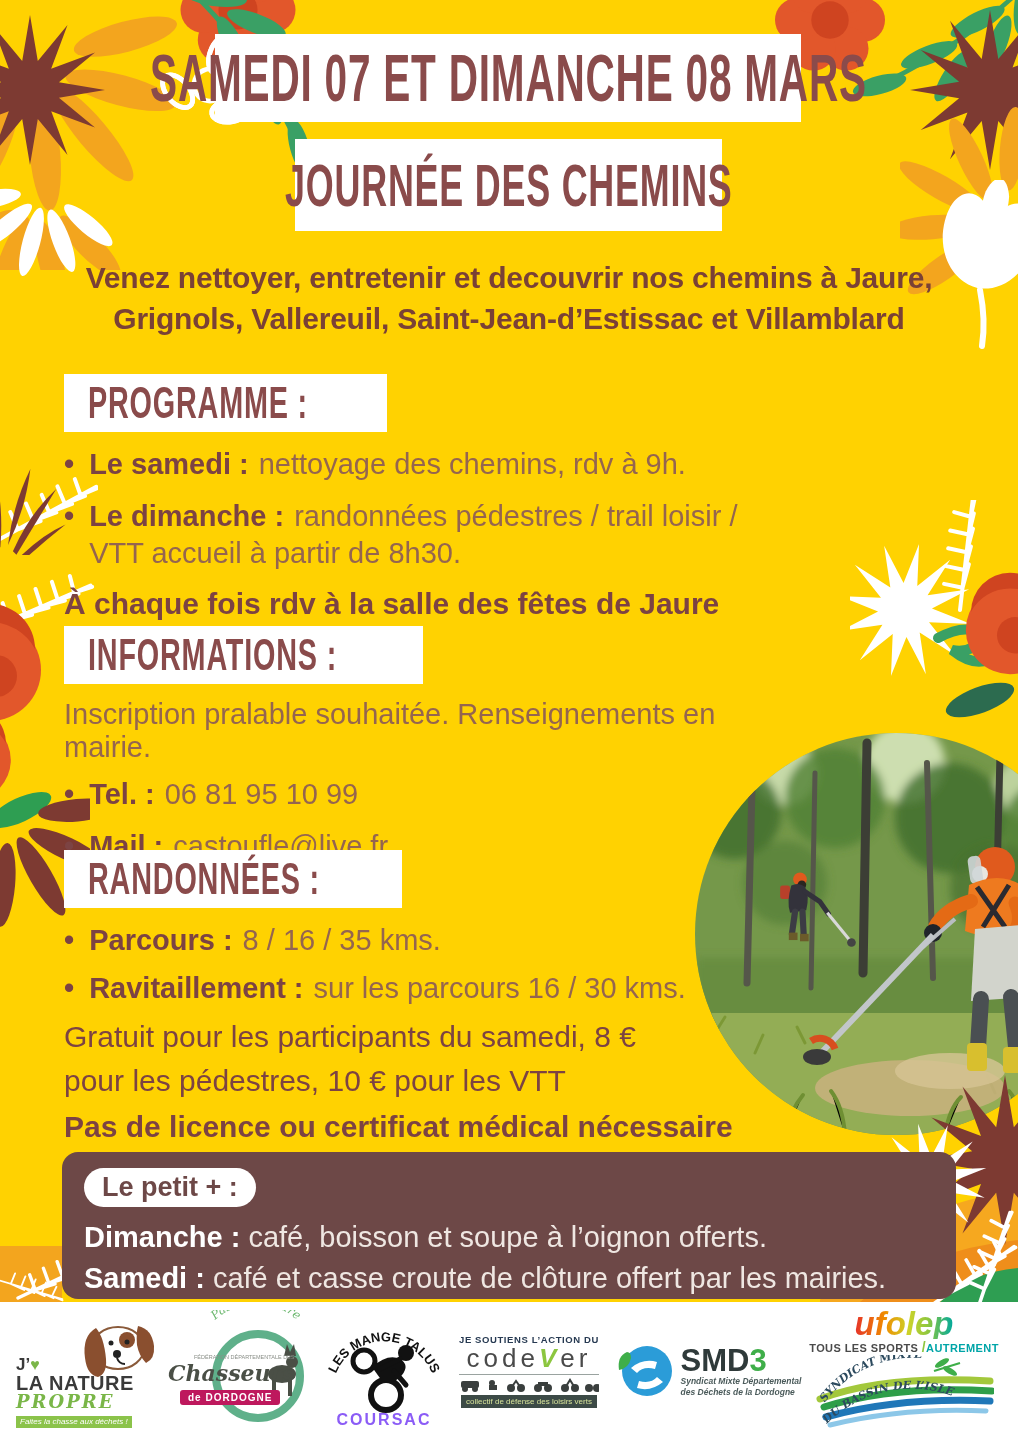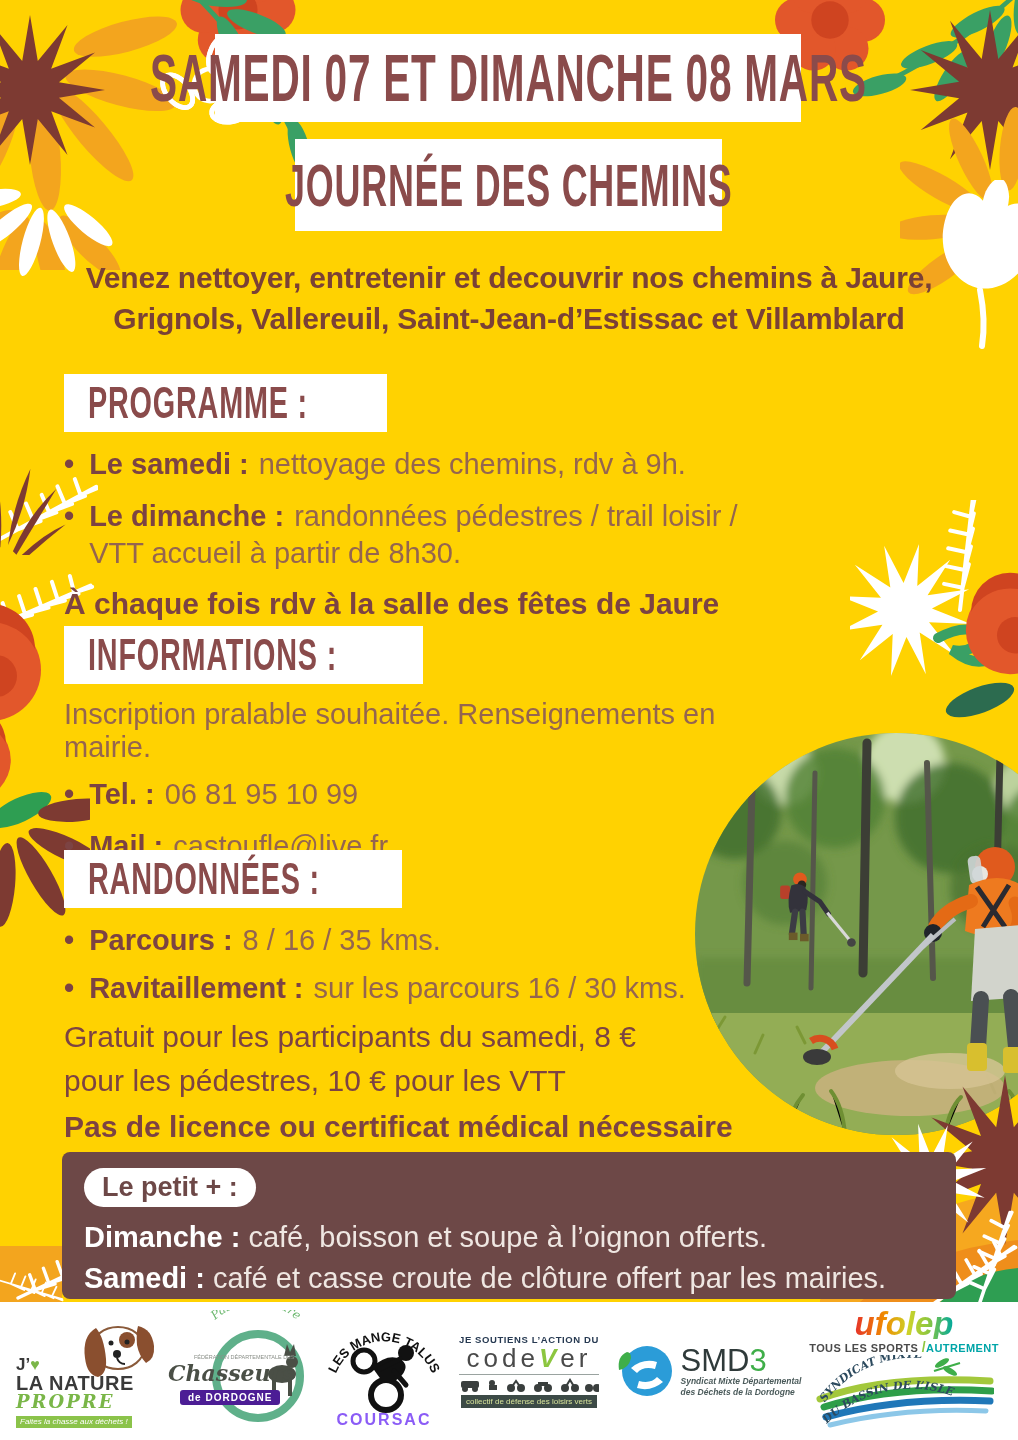--- a/index.html
+++ b/index.html
@@ -17,52 +17,52 @@
   .bullet{color:#7c4343;margin-right:15px;font-weight:bold;}
   .b-label{font-weight:bold;color:#7c4343;margin-right:10px;white-space:nowrap;}
   .b-text{color:#95654f;}
   .note{font-weight:bold;color:#7c4343;font-size:30px;margin-top:4px;}
   .info-intro{color:#95654f;font-size:29px;margin-bottom:12px;}
   .pricing{font-weight:normal;color:#7c4343;font-size:30px;line-height:1.45;width:580px;margin-top:6px;}
   .licence{font-weight:bold;color:#7c4343;font-size:30px;line-height:1.4;width:720px;margin-top:4px;}
   
   .photo{left:695px;top:733px;width:402px;height:402px;border-radius:50%;overflow:hidden;}
   
-  .brown-box{left:62px;top:1152px;width:894px;height:147px;background:#6d4847;border-radius:8px;
+  .brown-box{left:62px;top:1152px;width:894px;height:147px;background:#6d4847;border-radius:16px;
              padding:16px 22px;box-sizing:border-box;}
   .pill{display:inline-block;background:#fff;color:#6d4847;font-weight:bold;font-size:27px;
         padding:4px 18px;border-radius:22px;margin-bottom:10px;}
   .bb-line{font-size:29px;line-height:1.42;}
   .bb-label{font-weight:bold;color:#ffffff;}
   .bb-text{color:#efe7e2;}
   
   .footer{left:0;top:1302px;width:1018px;height:138px;background:#fff;display:flex;
           align-items:center;justify-content:space-between;padding:0 14px;box-sizing:border-box;}
   .logo{position:relative;display:flex;flex-direction:column;align-items:center;justify-content:center;}
   .lnp{width:152px;height:122px;}
   .lnp-text{position:absolute;left:2px;bottom:4px;text-align:left;line-height:1.0;}
   .lnp-j{font-weight:bold;color:#3a3a3a;font-size:17px;}
   .lnp-heart{color:#7ab648;font-size:16px;}
   .lnp-nature{font-weight:bold;color:#3a3a3a;font-size:20px;letter-spacing:0.5px;}
   .lnp-propre{font-family:"DejaVu Serif",serif;font-style:italic;font-weight:bold;color:#7ab648;font-size:18px;letter-spacing:2px;}
   .lnp-banner{display:inline-block;background:#8bc34a;color:#fff;font-size:8px;font-style:italic;padding:2px 4px;margin-top:2px;}
   .chas{width:158px;height:122px;}
   .chas-fed{position:absolute;left:28px;top:44px;font-size:5.5px;color:#8a8f88;white-space:nowrap;}
   .chas-name{position:absolute;left:2px;top:50px;font-family:"DejaVu Serif",serif;font-style:italic;font-weight:bold;color:#4a4f46;font-size:22px;}
-  .chas-dept{position:absolute;left:14px;top:80px;background:#4c1d95;color:#fff;font-size:10px;font-weight:bold;padding:2px 8px;border-radius:3px;letter-spacing:1px;}
+  .chas-dept{position:absolute;left:14px;top:80px;background:#be185d;color:#fff;font-size:10px;font-weight:bold;padding:2px 8px;border-radius:3px;letter-spacing:1px;}
   .mt{width:120px;height:126px;}
   .mt-city{font-weight:bold;color:#8b5cf6;font-size:16px;letter-spacing:2px;margin-top:-6px;}
   .cdv{width:170px;height:110px;align-items:center;}
   .cdv-top{font-size:9.5px;font-weight:bold;color:#273a52;letter-spacing:0.6px;white-space:nowrap;}
   .cdv-name{font-size:26px;color:#4a4a4a;letter-spacing:4px;line-height:1.0;}
   .cdv-v{color:#8cc63f;font-weight:bold;font-style:italic;}
   .cdv-rule{width:140px;height:1px;background:#9aa3a0;margin:3px 0 2px 0;}
   .cdv-band{background:#3c4a46;color:#d7e39a;font-size:8px;padding:2px 5px;margin-top:2px;white-space:nowrap;}
   .smd{width:190px;height:110px;flex-direction:row;gap:6px;}
-  .smd-name{font-weight:normal;font-size:31px;color:#2f3a3a;line-height:1;}
+  .smd-name{font-weight:bold;font-size:31px;color:#2f3a3a;line-height:1;}
   .smd-digit{color:#3fae49;}
   .smd-sub{font-size:8.5px;font-weight:bold;color:#4a5a5a;line-height:1.25;font-style:italic;}
   .ufo{width:200px;height:128px;}
   .ufo-name{font-size:33px;font-weight:bold;font-style:italic;line-height:0.9;
     background:linear-gradient(90deg,#e63329 0%,#f08c00 30%,#cbd32a 55%,#8cc63f 75%,#00a99d 100%);
     -webkit-background-clip:text;background-clip:text;color:transparent;}
   .ufo-tag{font-size:11px;font-weight:bold;color:#4a4a4a;letter-spacing:0.4px;white-space:nowrap;}
   .ufo-tag .slash{color:#8cc63f;font-size:14px;font-weight:bold;}
   .ufo-tag .aut{color:#00a5a8;}
 </style>

